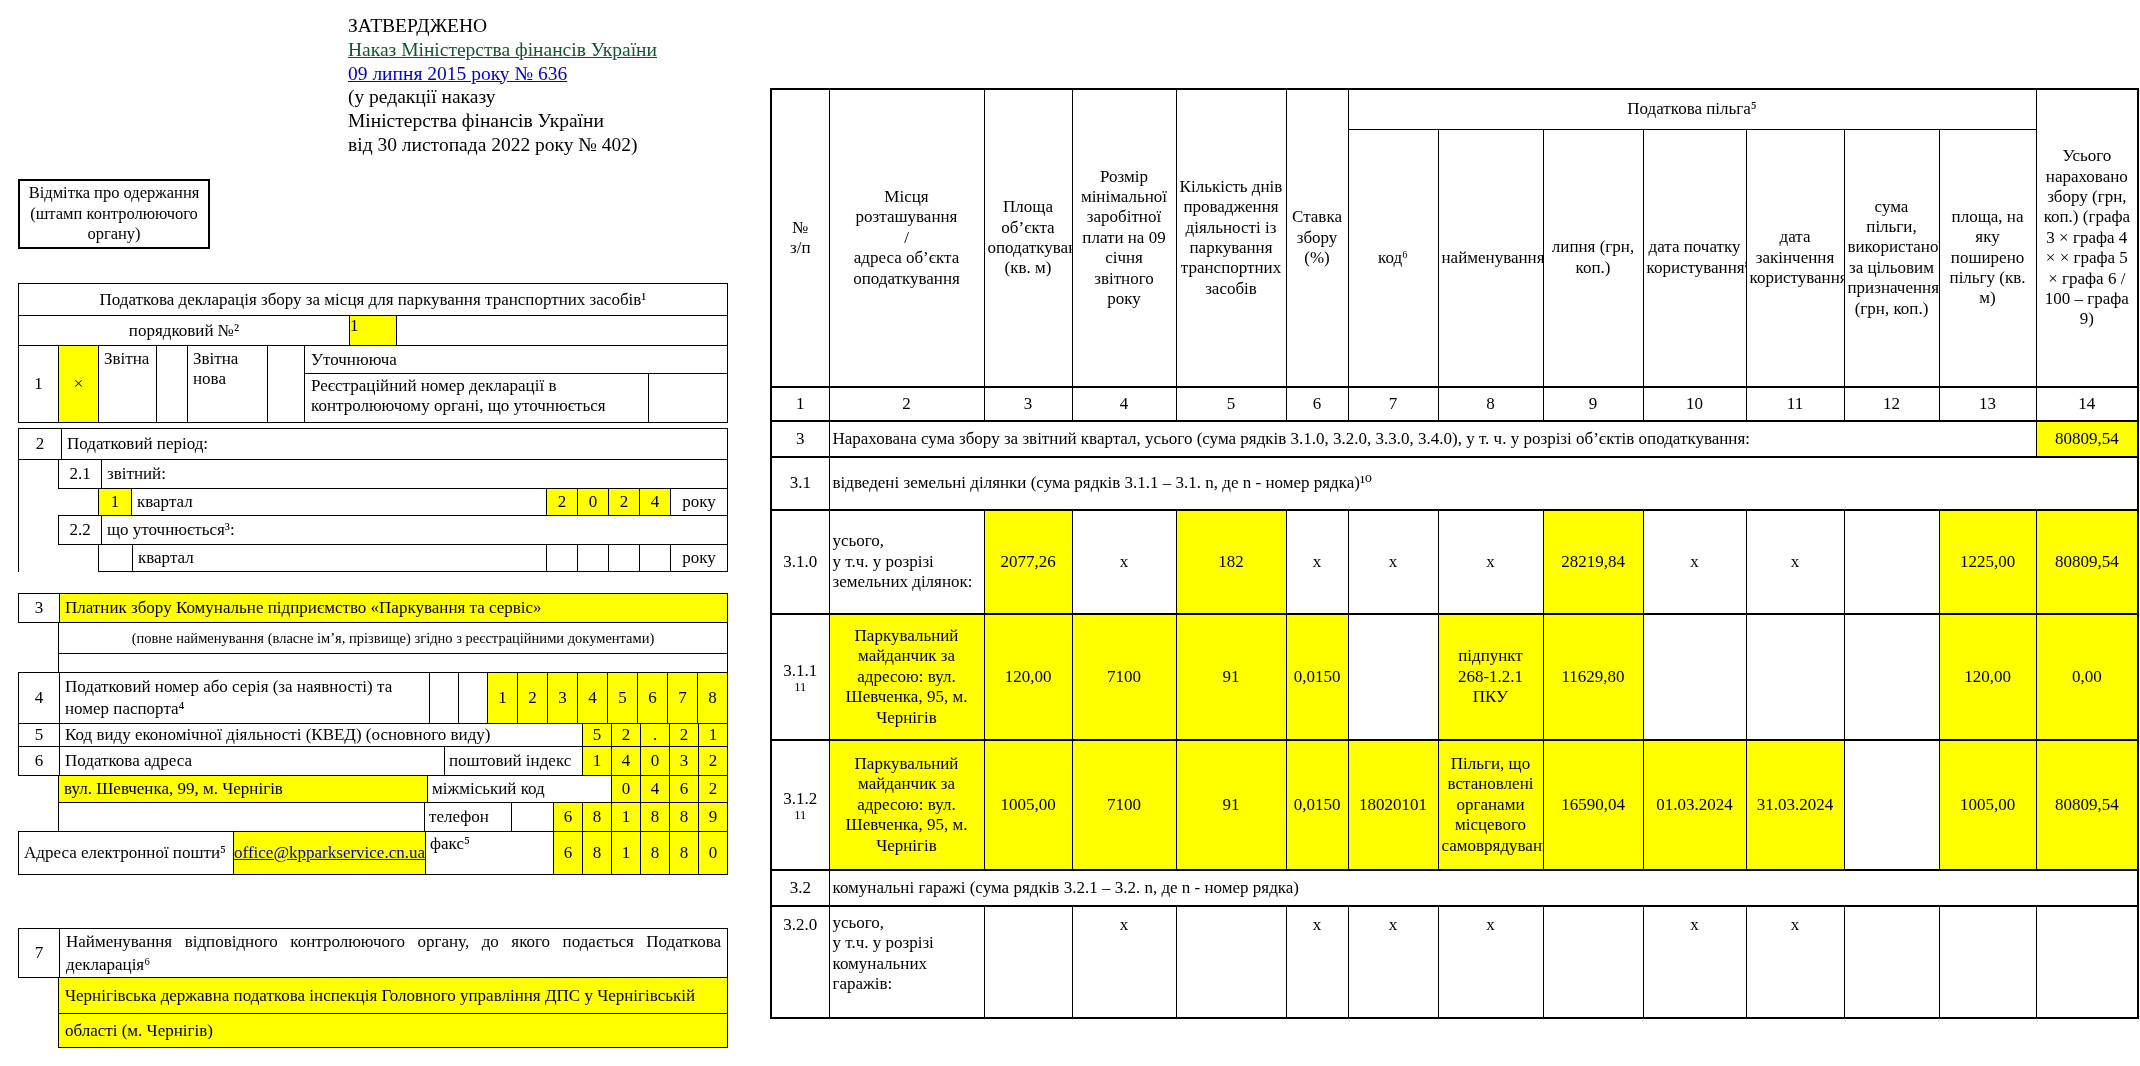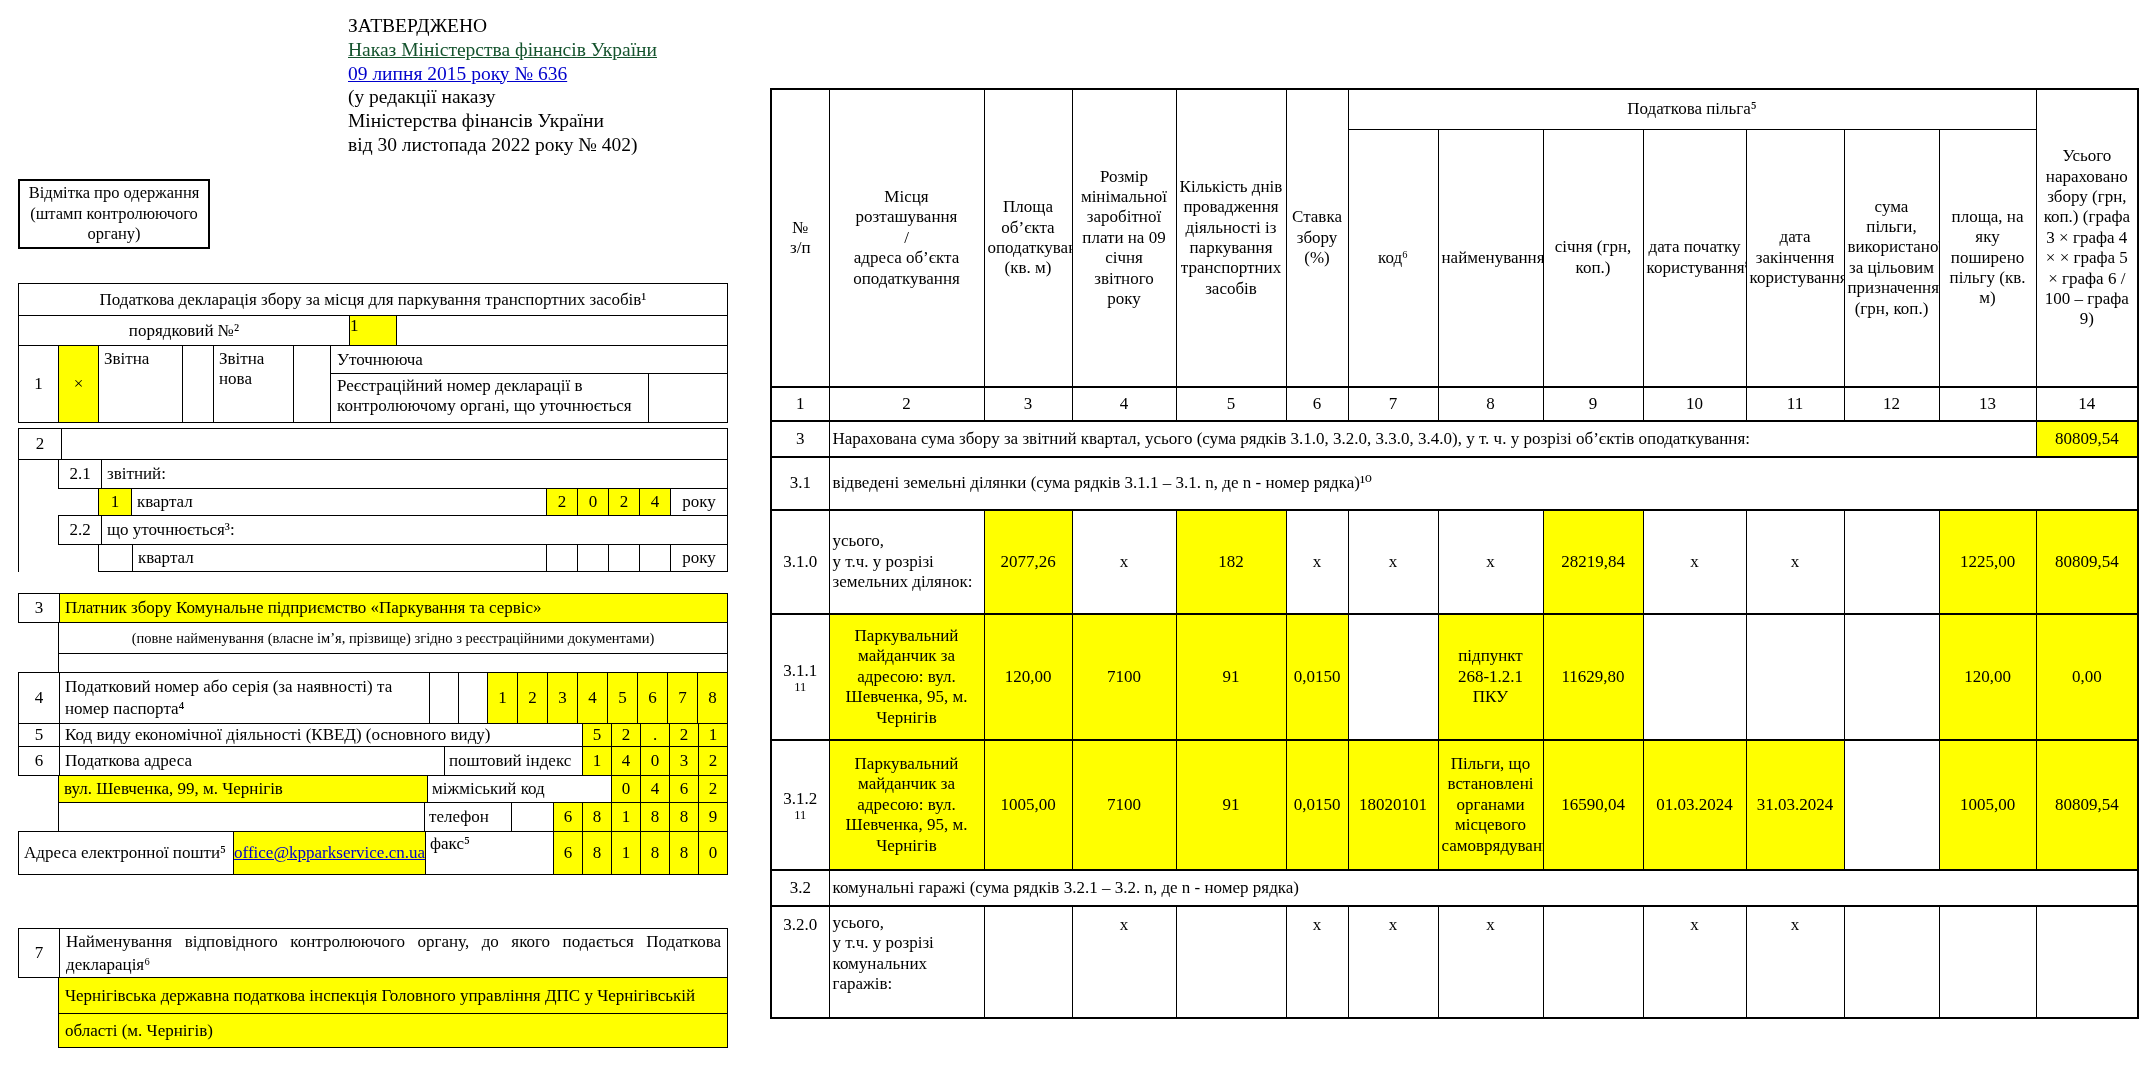--- a/index.html
+++ b/index.html
@@ -81,38 +81,39 @@
 <div class="abs decl">
   <div class="decl-title">Податкова декларація збору за місця для паркування транспортних засобів¹</div>
   <div class="decl-serial">
     <div class="serial-label">порядковий №²</div>
     <div class="serial-cell y" style="background: rgb(255, 255, 0);">1</div>
     <div class="flex1"></div>
   </div>
   <div class="decl-types">
     <div class="cellb w40" style="border:none;border-right:1px solid #000;">1</div>
     <div class="cellb w40 y" style="border-top: none; border-bottom: none; border-left: none; border-image: initial; border-right: 1px solid rgb(0, 0, 0); background: rgb(255, 255, 0);">×</div>
-    <div class="lblc" style="width:84px;border-right:1px solid #000;align-items:flex-start;padding-top:3px;">Звітна</div>
+    <div class="lblc" style="width:58px;border-right:1px solid #000;align-items:flex-start;padding-top:3px;">Звітна</div>
     <div style="width:30px;border-right:1px solid #000;"></div>
     <div class="lblc" style="width:80px;border-right:1px solid #000;align-items:flex-start;padding-top:3px;line-height:1.2;">Звітна нова</div>
     <div style="width:36px;"></div>
     <div class="type-right">
       <div class="utoch">Уточнююча</div>
       <div class="reg-row">
         <div class="reg-text">Реєстраційний номер декларації в контролюючому органі, що уточнюється</div>
         <div class="reg-empty"></div>
       </div>
     </div>
   </div>
 </div>
 
 <div class="abs period">
   <div class="period-left-edge"></div>
   <div class="prow p1">
     <div class="pnum">2</div>
+    <div class="lblc flex1">Податковий період:</div>
   </div>
   <div class="prow p2">
     <div class="pnum">2.1</div>
     <div class="lblc flex1">звітний:</div>
   </div>
   <div class="prow p3">
     <div class="cellb y" style="width: 33px; border-top: none; border-bottom: none; border-left: none; border-image: initial; border-right: 1px solid rgb(0, 0, 0); background: rgb(255, 255, 0);">1</div>
     <div class="lblc flex1">квартал</div>
     <div class="dig y" style="background: rgb(255, 255, 0);">2</div>
     <div class="dig y" style="background: rgb(255, 255, 0);">0</div>
@@ -248,21 +249,21 @@
     <td class="hd" rowspan="2">Площа об’єкта оподаткування (кв. м)</td>
     <td class="hd" rowspan="2">Розмір мінімальної заробітної плати на 09 січня звітного року</td>
     <td class="hd" rowspan="2">Кількість днів провадження діяльності із паркування транспортних засобів</td>
     <td class="hd" rowspan="2">Ставка збору (%)</td>
     <td class="hd" colspan="7">Податкова пільга⁵</td>
     <td class="hd" rowspan="2">Усього нараховано збору (грн, коп.) (графа 3 × графа 4 × × графа 5 × графа 6 / 100  – графа  9)</td>
   </tr>
   <tr style="height:258px">
     <td class="hd">код⁶</td>
     <td class="hd">найменування⁶</td>
-    <td class="hd">січня (грн, коп.)</td>
+    <td class="hd">липня (грн, коп.)</td>
     <td class="hd">дата початку користування⁸</td>
     <td class="hd">дата закінчення користування⁸</td>
     <td class="hd">сума пільги, використаної за цільовим призначенням⁹ (грн, коп.)</td>
     <td class="hd">площа, на яку поширено пільгу (кв. м)</td>
   </tr>
   <tr style="height:34px" class="thick">
     <td class="hd">1</td>
     <td class="hd">2</td>
     <td class="hd">3</td>
     <td class="hd">4</td>

